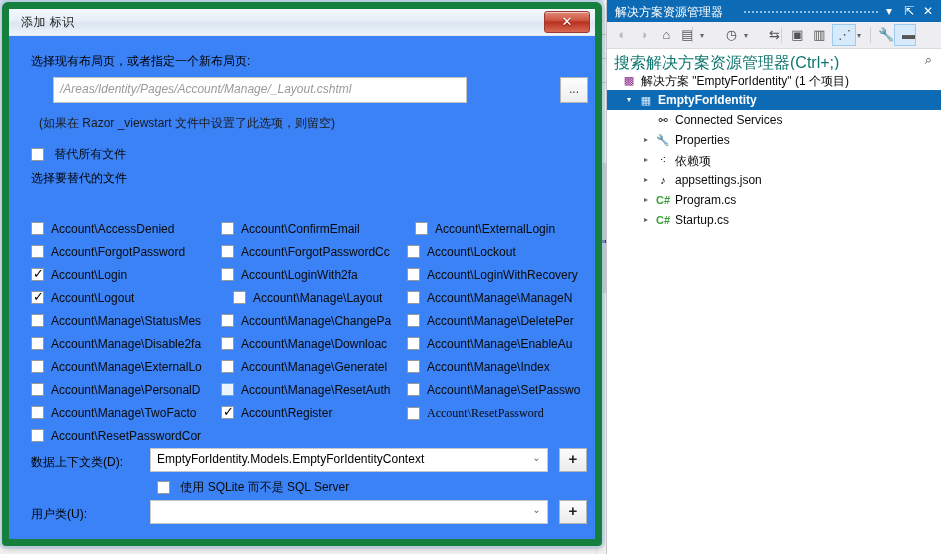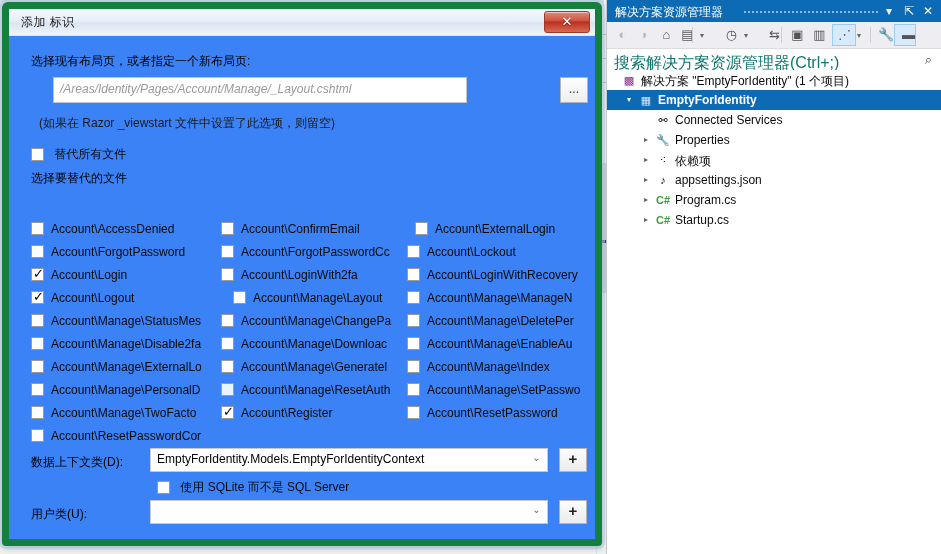--- a/index.html
+++ b/index.html
@@ -198,21 +198,21 @@
         <div class="cbrow" style="left: 212px; top: 346px; width: 188px;"><span class="cb focusbox"></span><span class="cbtxt">Account\Manage\ResetAuth</span></div>
         <div class="cbrow" style="left: 212px; top: 369px; width: 188px;"><span class="cb checked"></span><span class="cbtxt">Account\Register</span></div>
         <div class="cbrow" style="left: 398px; top: 185px; width: 190px; margin-left: 8px;"><span class="cb"></span><span class="cbtxt">Account\ExternalLogin</span></div>
         <div class="cbrow" style="left: 398px; top: 208px; width: 190px;"><span class="cb"></span><span class="cbtxt">Account\Lockout</span></div>
         <div class="cbrow" style="left: 398px; top: 231px; width: 190px;"><span class="cb"></span><span class="cbtxt">Account\LoginWithRecovery</span></div>
         <div class="cbrow" style="left: 398px; top: 254px; width: 190px;"><span class="cb"></span><span class="cbtxt">Account\Manage\ManageN</span></div>
         <div class="cbrow" style="left: 398px; top: 277px; width: 190px;"><span class="cb"></span><span class="cbtxt">Account\Manage\DeletePer</span></div>
         <div class="cbrow" style="left: 398px; top: 300px; width: 190px;"><span class="cb"></span><span class="cbtxt">Account\Manage\EnableAu</span></div>
         <div class="cbrow" style="left: 398px; top: 323px; width: 190px;"><span class="cb"></span><span class="cbtxt">Account\Manage\Index</span></div>
         <div class="cbrow" style="left: 398px; top: 346px; width: 190px;"><span class="cb"></span><span class="cbtxt">Account\Manage\SetPasswo</span></div>
-        <div class="cbrow" style="left: 398px; top: 369px; width: 190px;"><span class="cb"></span><span class="cbtxt">Account\ResetPassword</span></div>
+        <div class="cbrow" style="left: 398px; top: 369px; width: 190px; font-family: Liberation Serif, serif;"><span class="cb"></span><span class="cbtxt">Account\ResetPassword</span></div>
       </div>
 
     <div class="lbl" style="position:absolute;left:22px;top:418px;">数据上下文类(D):</div>
     <div class="combo" style="position:absolute;left:141px;top:412px;width:398px;">
       <span>EmptyForIdentity.Models.EmptyForIdentityContext</span>
       <span class="arrow">⌄</span>
     </div>
     <div class="plus-btn" style="position:absolute;left:550px;top:412px;">+</div>
 
     <div class="cbrow" style="left:148px;top:443px;">

